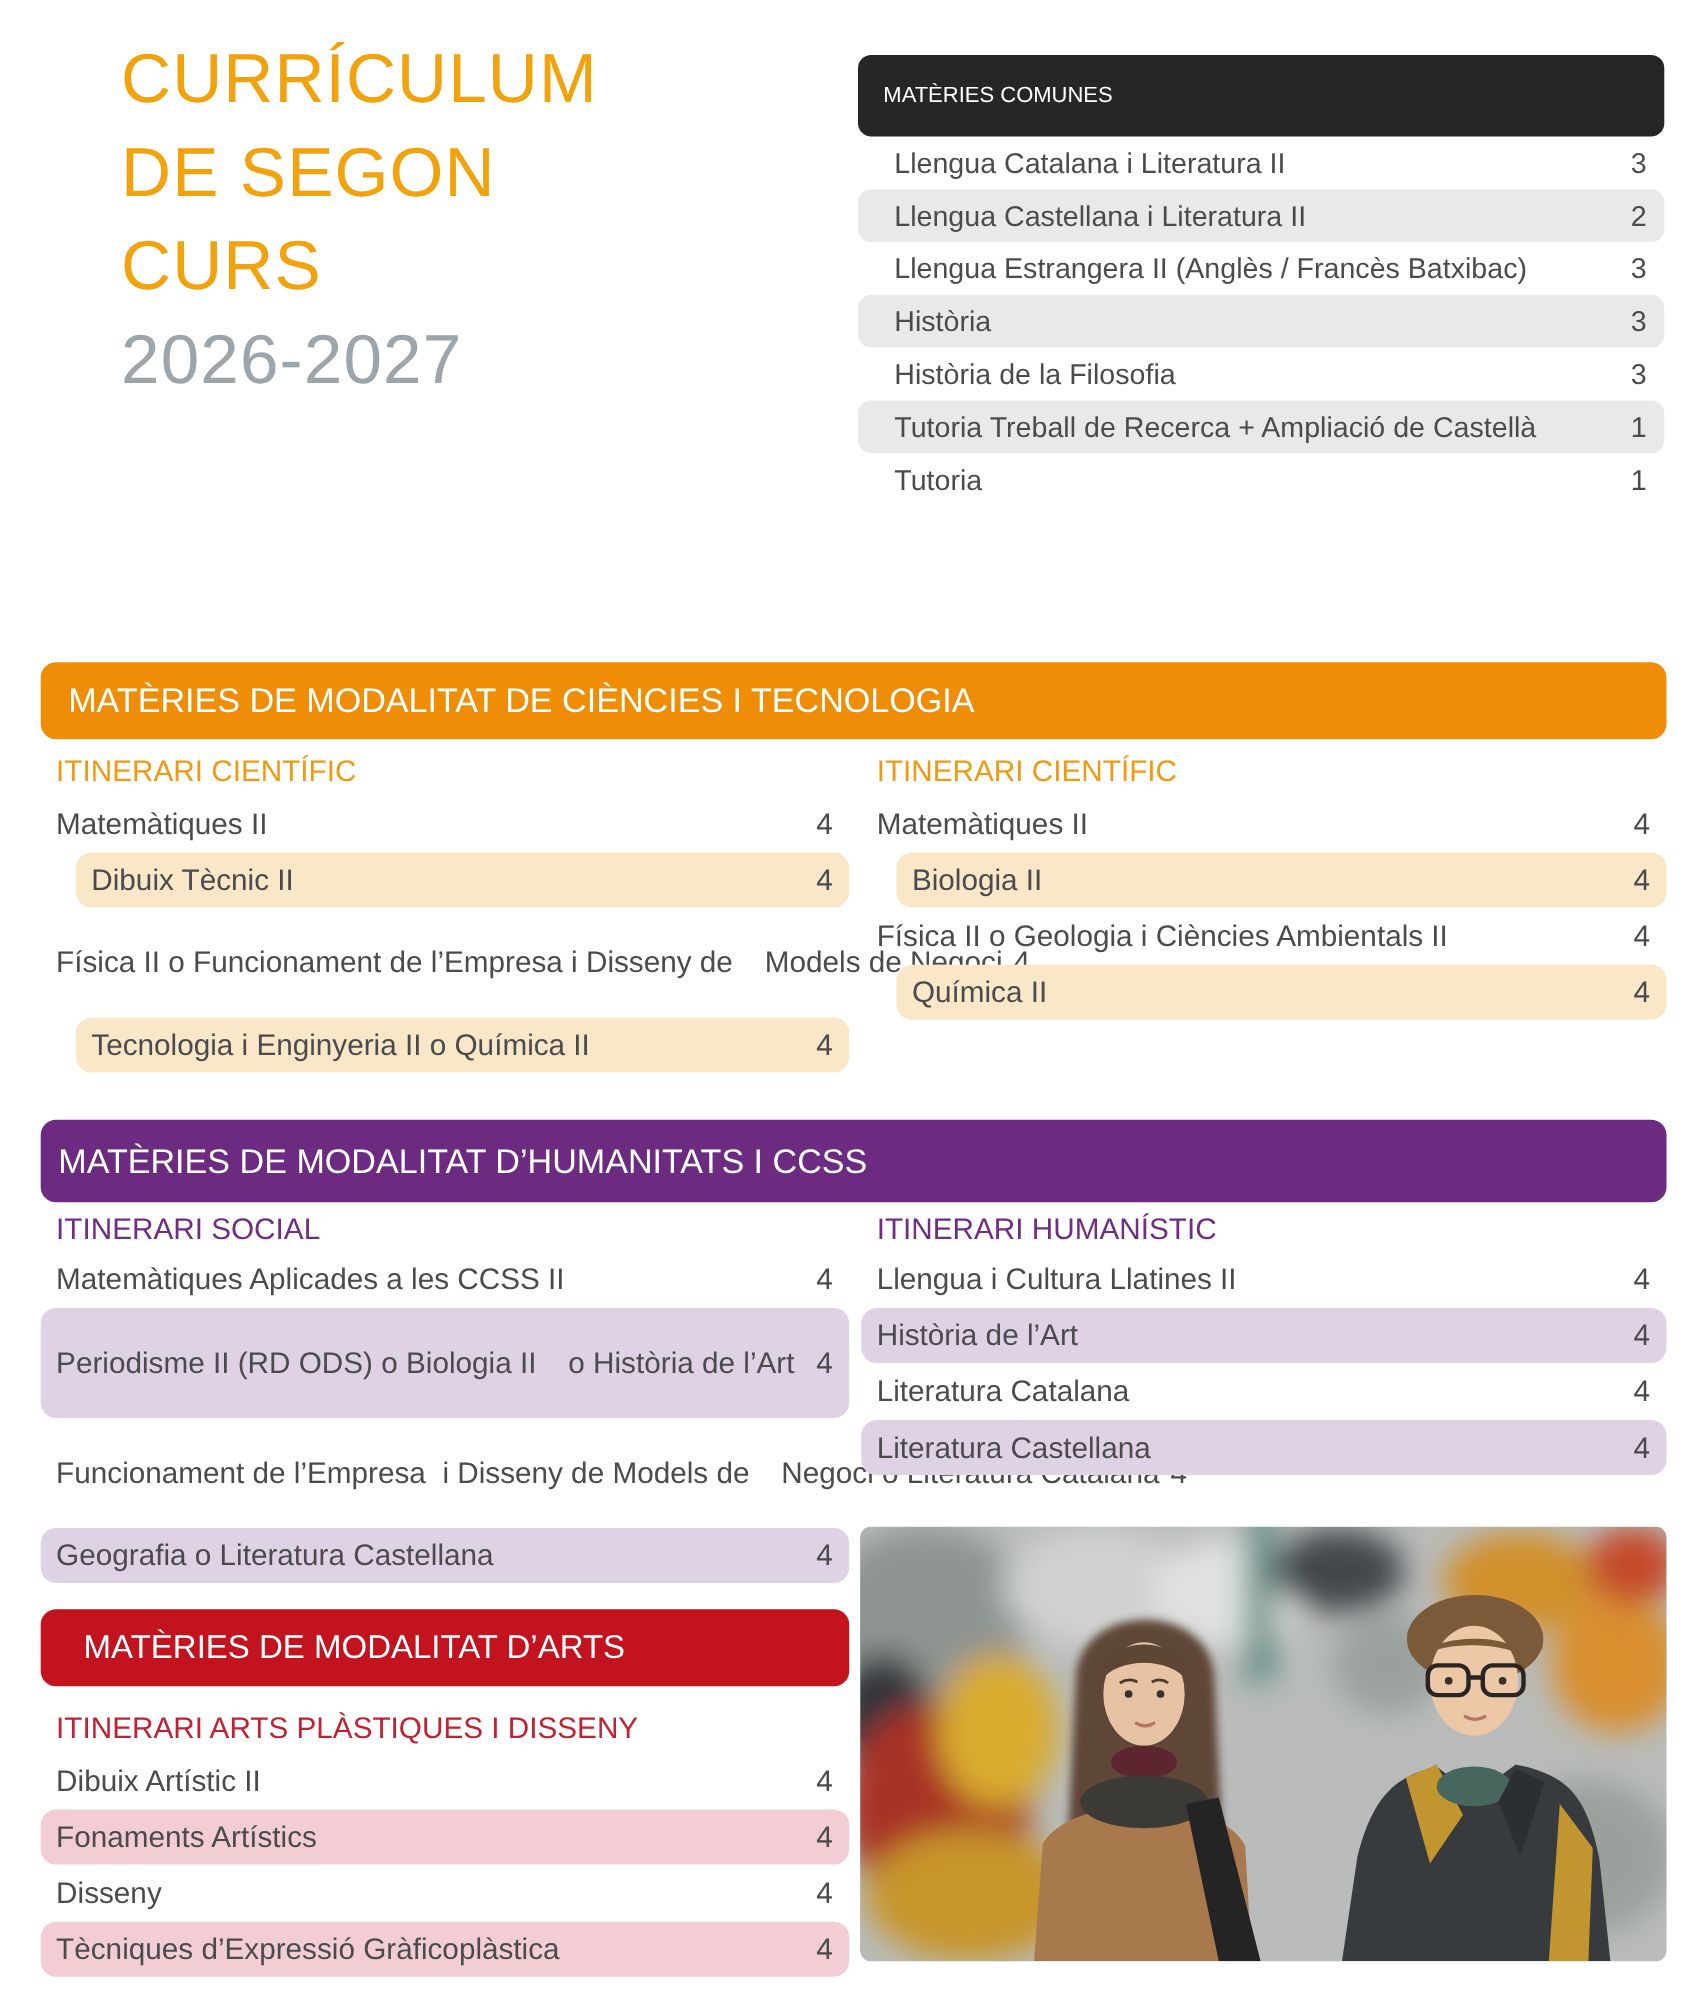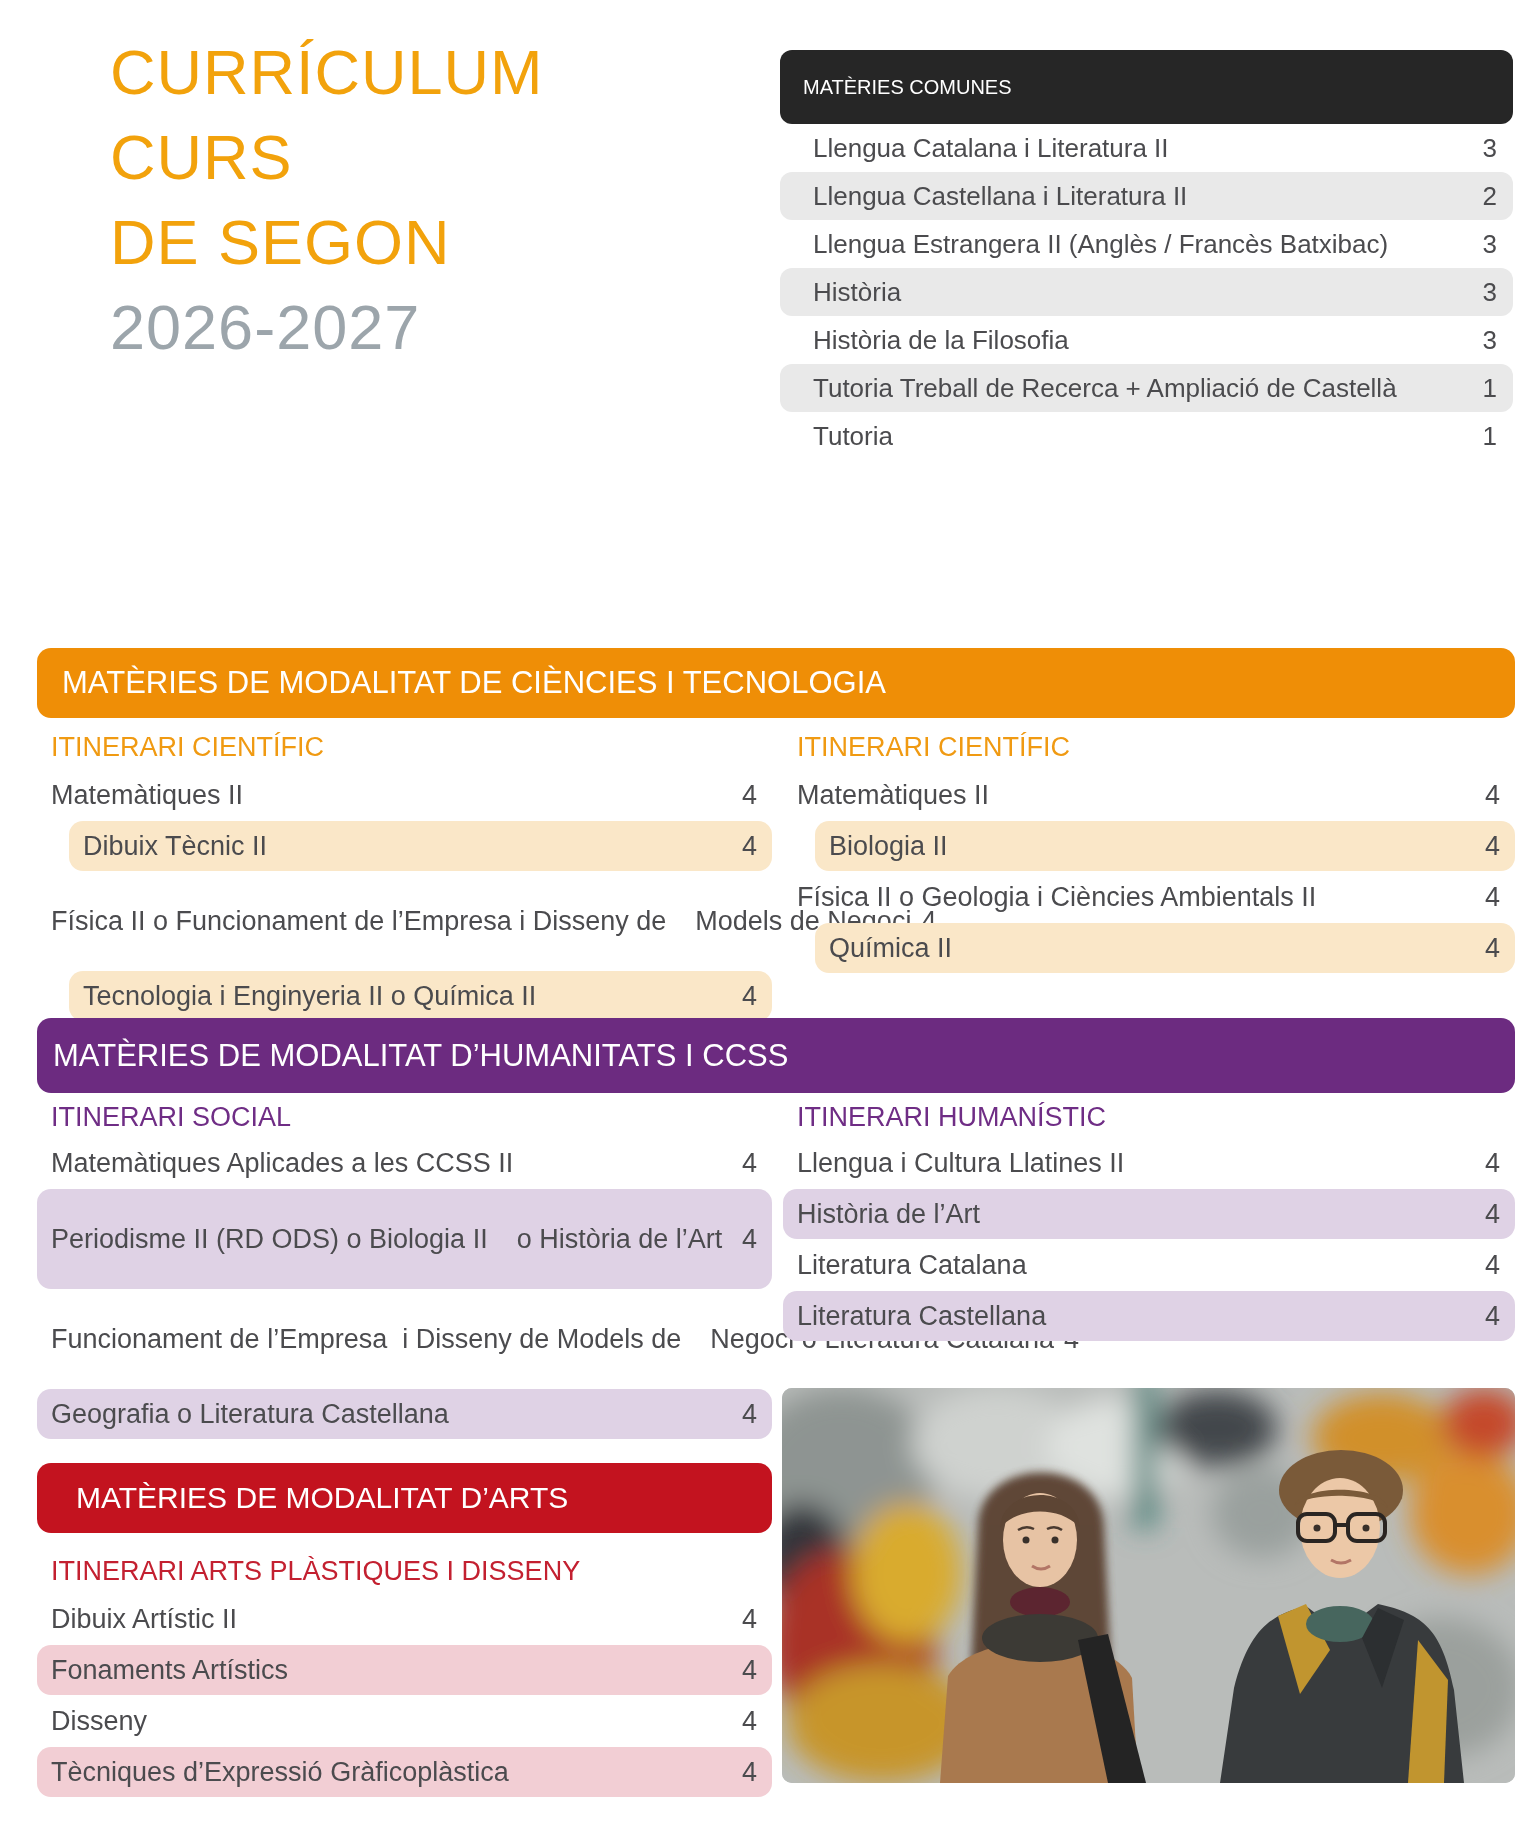--- a/index.html
+++ b/index.html
@@ -34,21 +34,21 @@
   .hl-gray{background:var(--gray-row,#E9E9E9);}
   .hl-cream{background:var(--cream,#FAE7C8);margin-left:32px;}
   .hl-lav{background:var(--lavender,#DFD2E5);}
   .hl-pink{background:var(--pink,#F2CED4);}
   
   .itin{margin:15px 0 10px 14px;font-size:27px;line-height:28px;height:28px;}
   .itin-orange{color:var(--orange-text,#F09A12);}
   .itin-purple{color:var(--purple-text,#6F2D85);}
   .itin-red{color:var(--red-text,#C32030);}
   
-  .ciencies{left:37px;top:648px;width:1478px;}
+  .ciencies{left:37px;top:602px;width:1478px;}
   .band-orange{height:70px;background:var(--orange,#EF8E06);border-radius:14px;
     padding-left:25px;font-size:31px;}
   .col{position:absolute;top:70px;}
   .col-l{left:0;width:735px;}
   .col-r{left:746px;width:732px;}
   
   .humanitats{left:37px;top:1018px;width:1478px;}
   .band-purple{height:75px;background:var(--purple,#6C2B80);border-radius:14px;
     padding-left:16px;font-size:31px;}
   .humanitats .col{top:75px;}
@@ -62,22 +62,22 @@
   .photo{position:absolute;left:782px;top:1388px;width:733px;height:395px;
     border-radius:10px;overflow:hidden;background:#b9bcba;}
 </style>
 </head>
 <body>
 
 <div class="page">
 
   <header class="title-block">
     <div>CURRÍCULUM</div>
+    <div>DE SEGON</div>
     <div>CURS</div>
-    <div>DE SEGON</div>
     <div class="t-years">2026-2027</div>
   </header>
 
   <section class="sec comunes">
     <div class="band band-black">
       <span>MATÈRIES COMUNES</span>
     </div>
     <div class="crow">
       <span class="lbl">Llengua Catalana i Literatura II</span>
       <span class="hrs">3</span>

